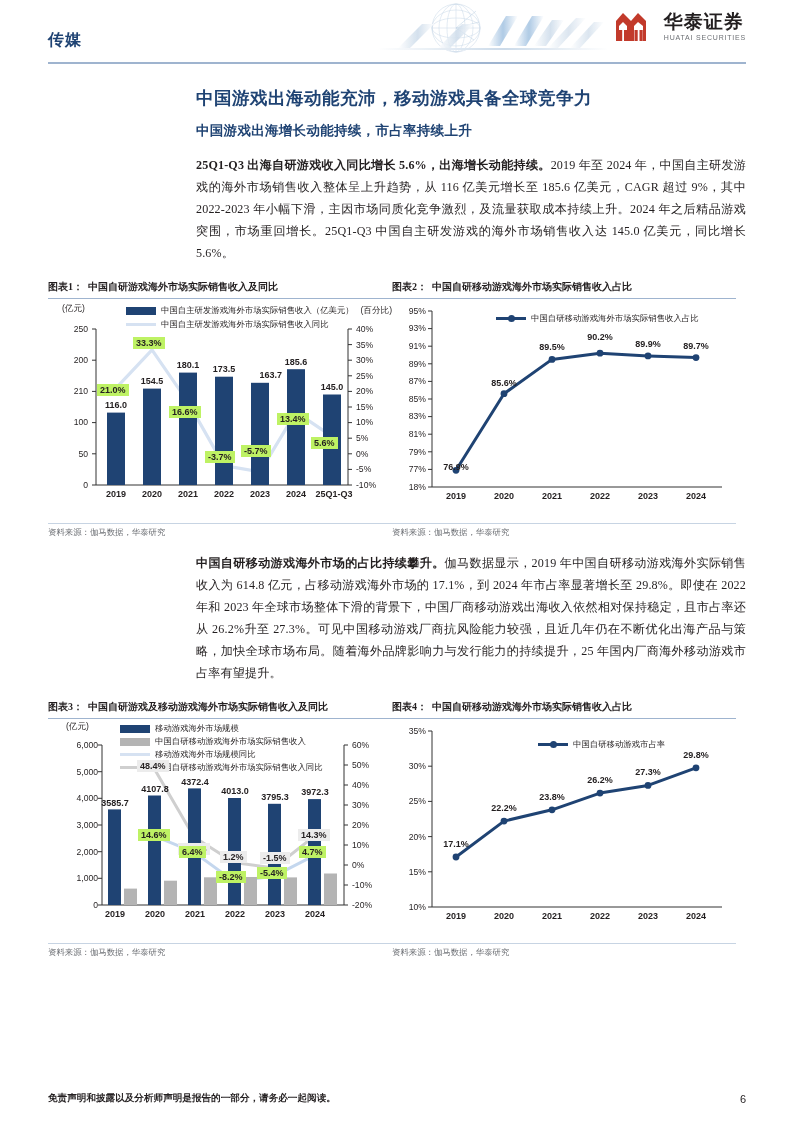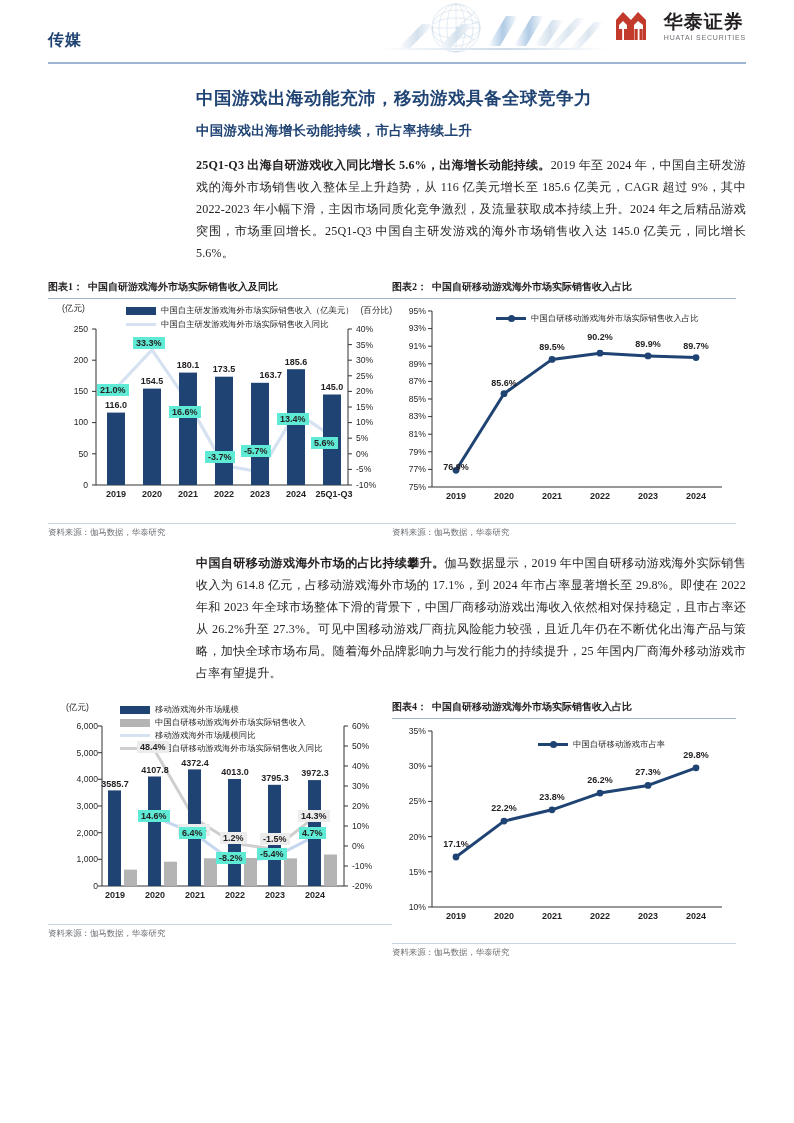--- a/index.html
+++ b/index.html
@@ -18,21 +18,21 @@
   .hdr { position:relative; height:62px; }
   .hdr-sector {
     position:absolute; left:0; top:30px;
     font-size:16px; color:#1f4373; font-weight:bold;
     letter-spacing:1px;
   }
   .hdr-art {
     position:absolute; left:290px; top:2px; width:300px; height:52px;
     overflow:hidden; opacity:.92;
   }
-  .logo { position:absolute; right:0; top:12px; display:flex; gap:18px; }
+  .logo { position:absolute; right:0; top:12px; display:flex; align-items:center; gap:18px; }
   .logo-mark { width:30px; height:28px; position:relative; }
   .logo-text { display:flex; flex-direction:column; line-height:1; }
   .logo-cn { font-size:19px; font-weight:bold; color:#231f20; letter-spacing:1px;
              font-family:"DejaVu Sans","Liberation Sans",sans-serif; }
   .logo-en { font-size:7px; color:#6c6f74; letter-spacing:.8px; margin-top:3px;
              font-family:"Liberation Sans",sans-serif; }
   .hdr-rule { height:2px; background:#9fb4cf; margin-top:0px; }
 
   
   .doc-title {
@@ -74,21 +74,21 @@
           font-family:"Liberation Sans",sans-serif; white-space:nowrap; }
   .tick.l { text-align:right; }
   .cat { position:absolute; font-size:9px; color:#231f20; font-weight:bold;
          font-family:"Liberation Sans",sans-serif; text-align:center;
          white-space:nowrap; }
   .dlabel { position:absolute; font-size:9px; color:#231f20; font-weight:bold;
             font-family:"Liberation Sans",sans-serif; white-space:nowrap;
             text-align:center; }
   .plabel { position:absolute; font-size:9px; color:#231f20; font-weight:bold;
             font-family:"Liberation Sans",sans-serif; white-space:nowrap;
-            background:#5eead4; padding:1px 3px; }
+            background:#bef264; padding:1px 3px; }
   .plabel.gray { background:#ececec; }
   .legend { position:absolute; font-size:8.4px; color:#231f20; white-space:nowrap;
             display:flex; align-items:center; gap:5px; }
   .lg-bar { display:inline-block; width:30px; height:8px; background:#1f4373; }
   .lg-bar.gray { background:#b4b4b4; }
   .lg-line { display:inline-block; width:30px; height:3px; background:#d6e2f2; }
   .lg-line.gray { background:#cfcfcf; }
   .lg-mark { display:inline-block; width:30px; height:2.5px; background:#1f4373;
              position:relative; }
   .lg-mark::after { content:""; position:absolute; left:12px; top:-2.6px;
@@ -228,21 +228,21 @@
           <rect x="95" y="89.6" width="18" height="96.4" fill="#1f4373"></rect>
           <rect x="131" y="73.6" width="18" height="112.4" fill="#1f4373"></rect>
           <rect x="167" y="77.7" width="18" height="108.3" fill="#1f4373"></rect>
           <rect x="203" y="83.8" width="18" height="102.2" fill="#1f4373"></rect>
           <rect x="239" y="70.2" width="18" height="115.8" fill="#1f4373"></rect>
           <rect x="275" y="95.5" width="18" height="90.5" fill="#1f4373"></rect>
         </svg>
 
         <div class="tick l" style="left:8px; top:25px; width:32px;">250</div>
         <div class="tick l" style="left:8px; top:56px; width:32px;">200</div>
-        <div class="tick l" style="left:8px; top:87px; width:32px;">150</div>
+        <div class="tick l" style="left:8px; top:87px; width:32px;">210</div>
         <div class="tick l" style="left:8px; top:118px; width:32px;">100</div>
         <div class="tick l" style="left:8px; top:150px; width:32px;">50</div>
         <div class="tick l" style="left:8px; top:181px; width:32px;">0</div>
 
         <div class="tick" style="left:308px; top:25px;">40%</div>
         <div class="tick" style="left:308px; top:41px;">35%</div>
         <div class="tick" style="left:308px; top:56px;">30%</div>
         <div class="tick" style="left:308px; top:72px;">25%</div>
         <div class="tick" style="left:308px; top:87px;">20%</div>
         <div class="tick" style="left:308px; top:103px;">15%</div>
@@ -320,21 +320,21 @@
         <div class="tick l" style="left:2px; top:7px; width:32px;">95%</div>
         <div class="tick l" style="left:2px; top:24px; width:32px;">93%</div>
         <div class="tick l" style="left:2px; top:42px; width:32px;">91%</div>
         <div class="tick l" style="left:2px; top:60px; width:32px;">89%</div>
         <div class="tick l" style="left:2px; top:77px; width:32px;">87%</div>
         <div class="tick l" style="left:2px; top:95px; width:32px;">85%</div>
         <div class="tick l" style="left:2px; top:112px; width:32px;">83%</div>
         <div class="tick l" style="left:2px; top:130px; width:32px;">81%</div>
         <div class="tick l" style="left:2px; top:148px; width:32px;">79%</div>
         <div class="tick l" style="left:2px; top:165px; width:32px;">77%</div>
-        <div class="tick l" style="left:2px; top:183px; width:32px;">75%</div>
+        <div class="tick l" style="left:2px; top:183px; width:32px;">18%</div>
 
         <div class="dlabel" style="left:38px; top:163px; width:52px;">76.9%</div>
         <div class="dlabel" style="left:86px; top:79px; width:52px;">85.6%</div>
         <div class="dlabel" style="left:134px; top:43px; width:52px;">89.5%</div>
         <div class="dlabel" style="left:182px; top:33px; width:52px;">90.2%</div>
         <div class="dlabel" style="left:230px; top:40px; width:52px;">89.9%</div>
         <div class="dlabel" style="left:278px; top:42px; width:52px;">89.7%</div>
 
         <div class="cat" style="left:38px; top:192px; width:52px;">2019</div>
         <div class="cat" style="left:86px; top:192px; width:52px;">2020</div>
@@ -345,20 +345,23 @@
       </div>
       <div class="exh-src">资料来源：伽马数据，华泰研究</div>
     </div>
   </div>
 
   <p class="para"><b>中国自研移动游戏海外市场的占比持续攀升。</b><span>伽马数据显示，2019 年中国自研移动游戏海外实际销售收入为 614.8 亿元，占移动游戏海外市场的 17.1%，到 2024 年市占率显著增长至 29.8%。即使在 2022 年和 2023 年全球市场整体下滑的背景下，中国厂商移动游戏出海收入依然相对保持稳定，且市占率还从 26.2%升至 27.3%。可见中国移动游戏厂商抗风险能力较强，且近几年仍在不断优化出海产品与策略，加快全球市场布局。随着海外品牌影响力与发行能力的持续提升，25 年国内厂商海外移动游戏市占率有望提升。</span></p>
 
   <div class="exh-row">
 
     <div class="exh">
+      <div class="exh-title">
+        <span class="no">图表3：</span><span>中国自研游戏及移动游戏海外市场实际销售收入及同比</span>
+      </div>
       <div class="exh-body">
         <div class="legend" style="left:72px; top:4px;">
           <span class="lg-bar"></span>
           <span>移动游戏海外市场规模</span>
         </div>
         <div class="legend" style="left:72px; top:17px;">
           <span class="lg-bar gray"></span>
           <span>中国自研移动游戏海外市场实际销售收入</span>
         </div>
         <div class="legend" style="left:72px; top:30px;">
@@ -510,14 +513,18 @@
         <div class="cat" style="left:86px; top:192px; width:52px;">2020</div>
         <div class="cat" style="left:134px; top:192px; width:52px;">2021</div>
         <div class="cat" style="left:182px; top:192px; width:52px;">2022</div>
         <div class="cat" style="left:230px; top:192px; width:52px;">2023</div>
         <div class="cat" style="left:278px; top:192px; width:52px;">2024</div>
       </div>
       <div class="exh-src">资料来源：伽马数据，华泰研究</div>
     </div>
   </div>
 
+  <div class="footer">
+    <div class="footer-note">免责声明和披露以及分析师声明是报告的一部分，请务必一起阅读。</div>
+    <div class="footer-page">6</div>
+  </div>
 
 </div>
 
 </body></html>

